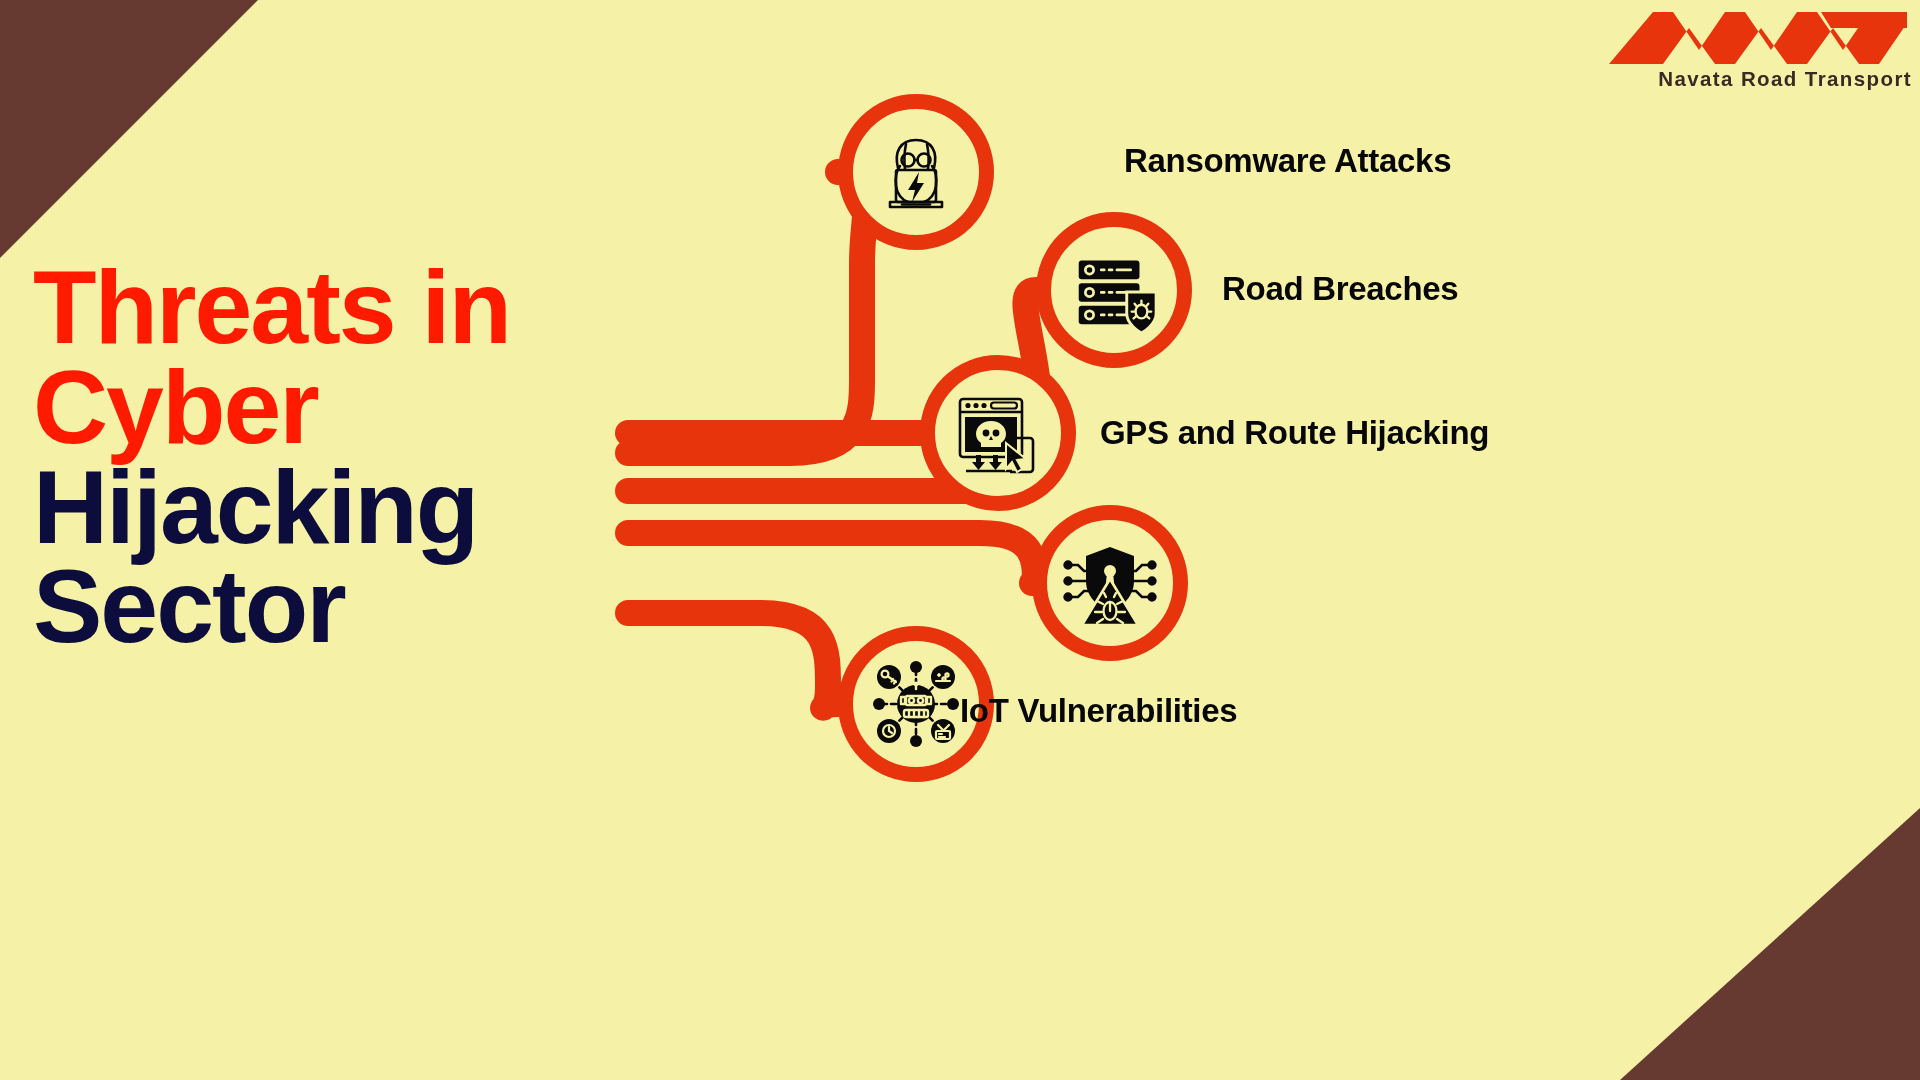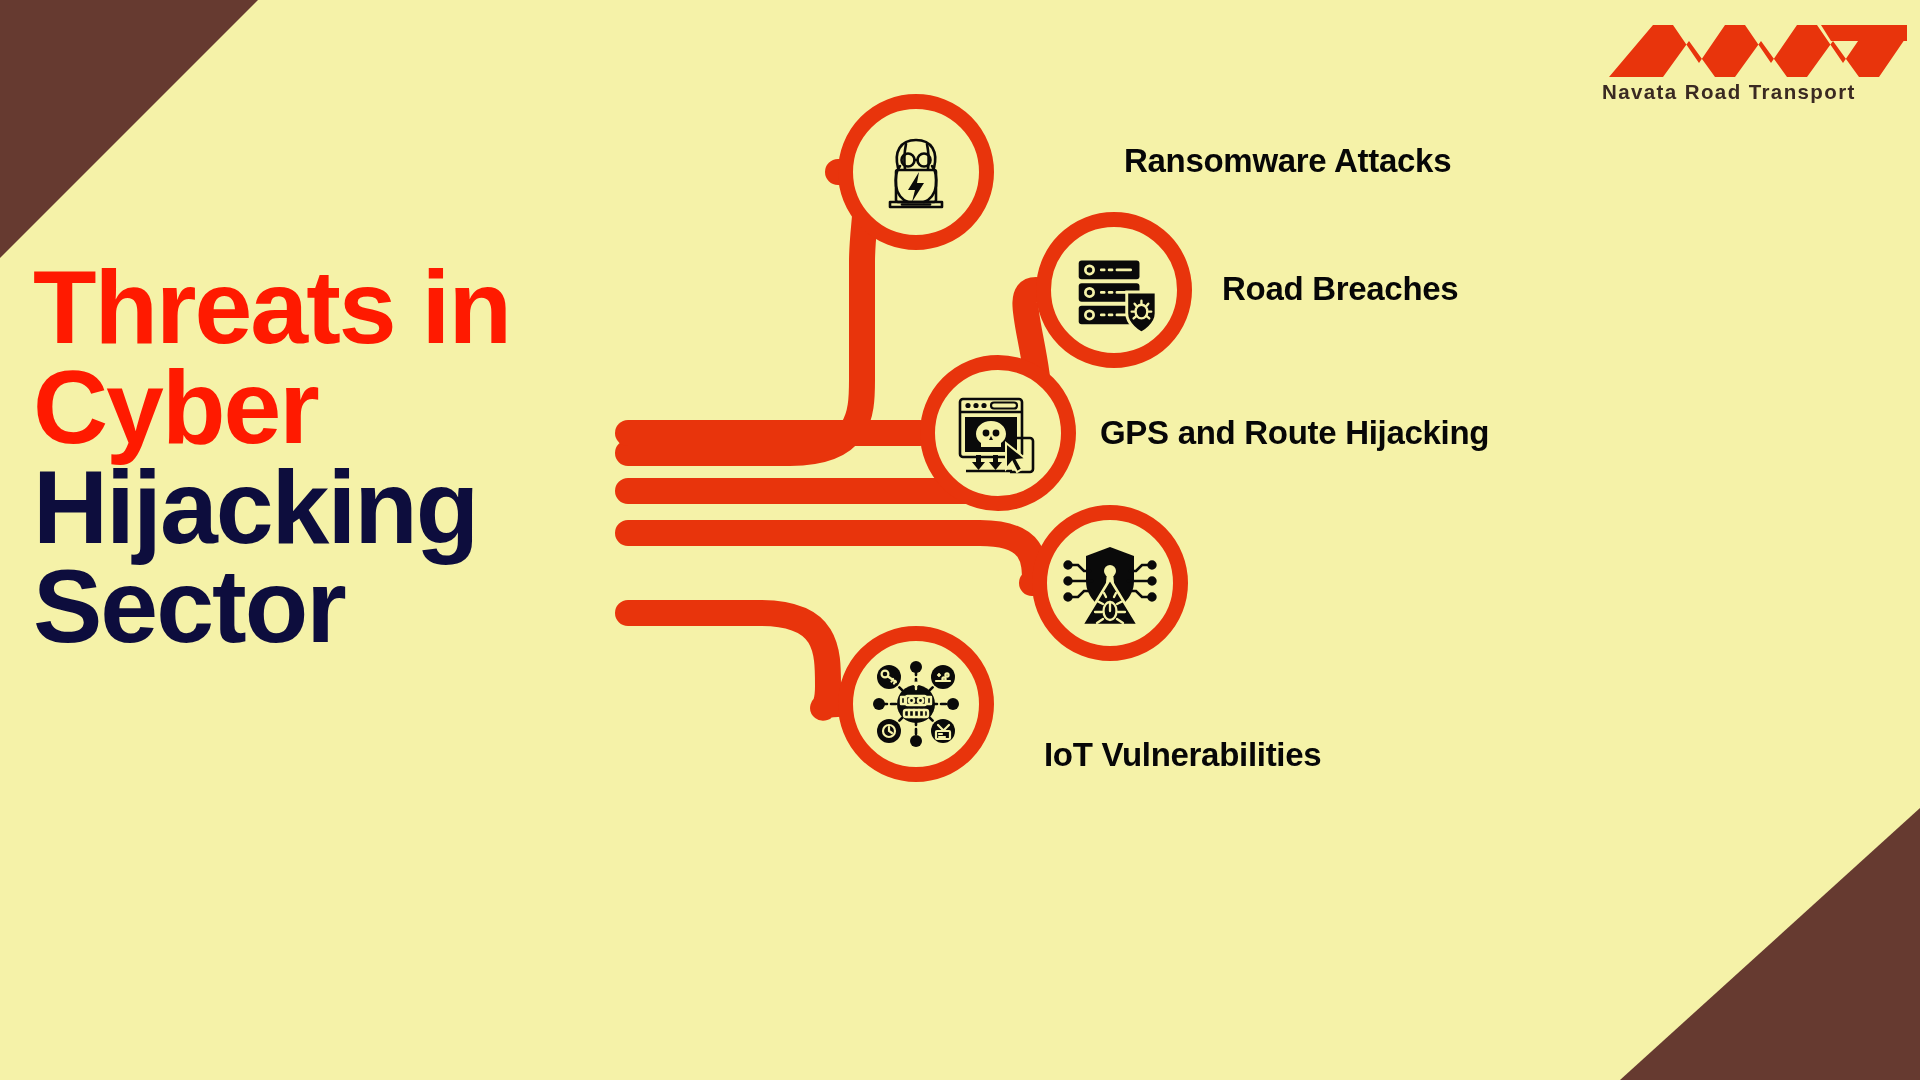--- a/index.html
+++ b/index.html
@@ -33,21 +33,21 @@
     font-weight:700;
     font-size:104px;
     letter-spacing:-2px;
     white-space:nowrap;
   }
   .t-red{color:#ff1a00;}
   .t-navy{color:#0d0d3d;}
 
   
   .logo{
-    position:absolute;right:8px;top:19px;width:310px;text-align:left;
+    position:absolute;right:8px;top:6px;width:310px;text-align:right;
   }
   .logo-mark{display:block;width:300px;height:62px;margin:0 auto;}
   .logo-text{
     display:block;
     color:#3a2a22;
     font-size:20.5px;
     font-weight:600;
     letter-spacing:1.4px;
     margin-top:-1px;
     white-space:nowrap;
@@ -302,15 +302,15 @@
           <circle cx="54.5" cy="46.5" r="2.6"></circle>
           <path d="M35,43 h4 v7 h-4 Z"></path>
           <path d="M65,43 h-4 v7 h4 Z"></path>
           <path d="M40,56 h20 a2,2 0 0 1 2,2 v3 a2,2 0 0 1 -2,2 h-20 a2,2 0 0 1 -2,-2 v-3 a2,2 0 0 1 2,-2 Z"></path>
           <path d="M43,56 v7 M48,56 v7 M53,56 v7 M58,56 v7"></path>
         </g>
         <circle cx="50" cy="30" r="2.4" fill="#f5f2a8"></circle>
       </svg>
     </div>
   </div>
-  <div class="node-label" style="left:1044px;top:692px;margin-top:44px;">IoT Vulnerabilities</div>
+  <div class="node-label" style="left:960px;top:692px;">IoT Vulnerabilities</div>
 
 </div>
 
 </body></html>

